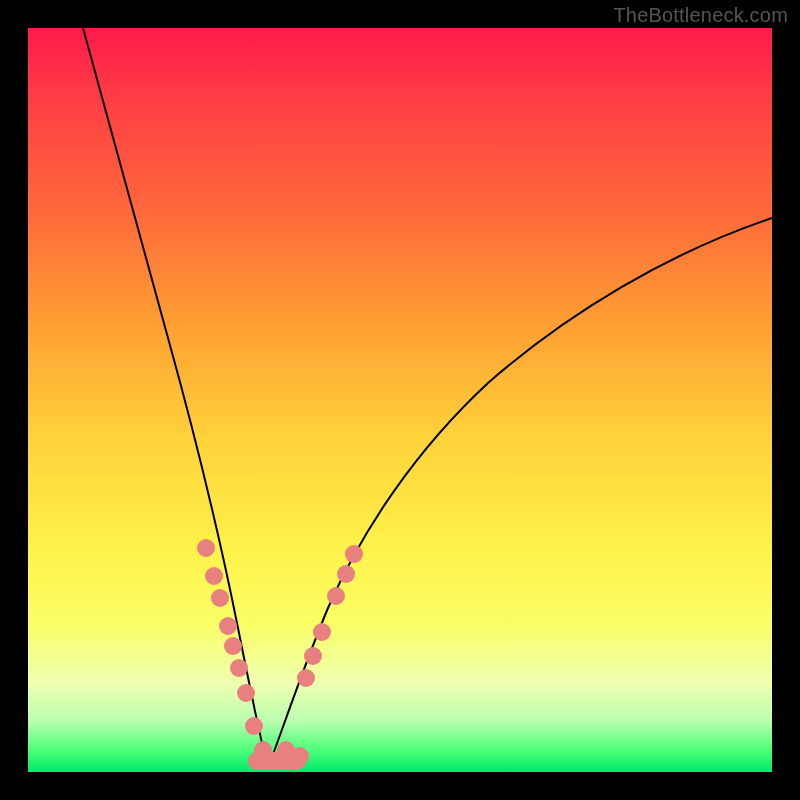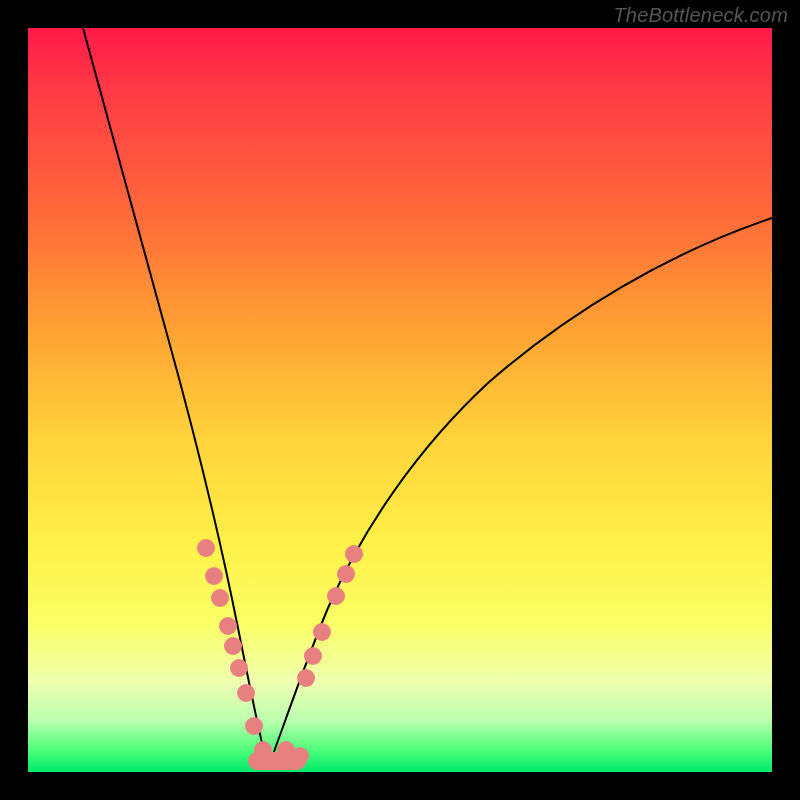--- a/index.html
+++ b/index.html
@@ -9,21 +9,20 @@
     height: 800px;
     background: #000;
     font-family: Arial, Helvetica, sans-serif;
     overflow: hidden;
   }
   .stage {
     position: relative;
     width: 800px;
     height: 800px;
     background: #000;
-    font-style: italic;
   }
   .plot {
     position: absolute;
     left: 28px;
     top: 28px;
     width: 744px;
     height: 744px;
     
     background: linear-gradient(
       to bottom,

